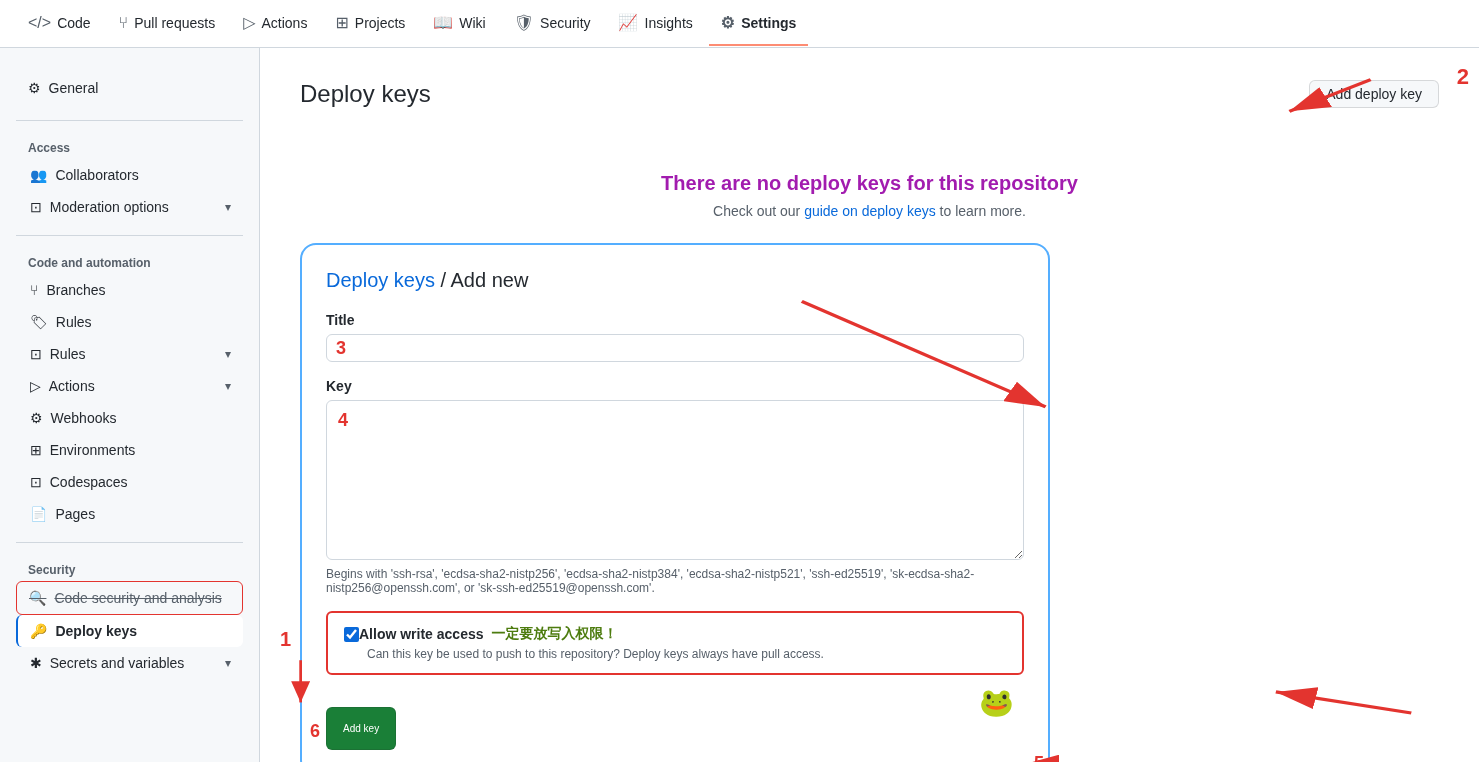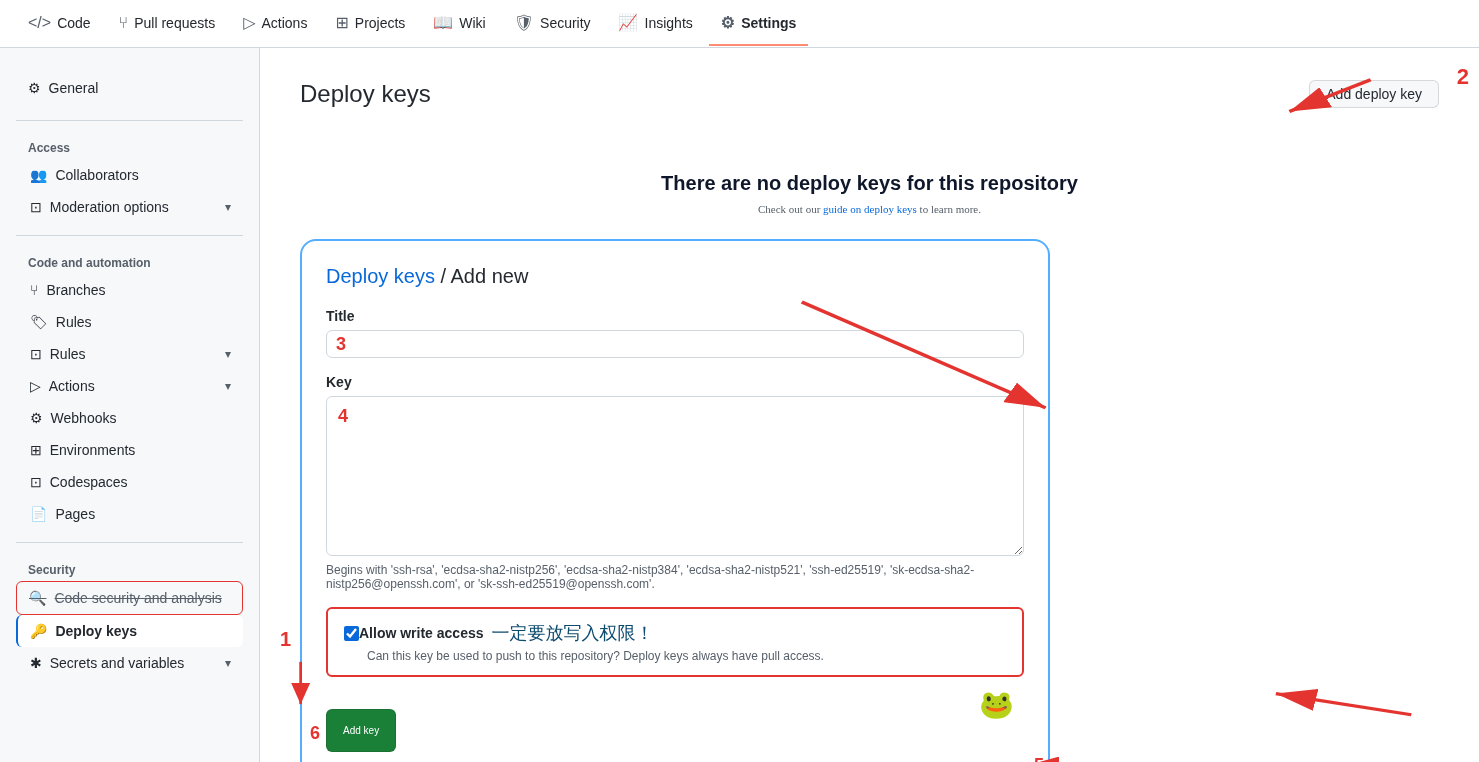--- a/index.html
+++ b/index.html
@@ -121,27 +121,26 @@
     }
 
     
     .empty-state {
       text-align: center;
       padding: 40px 0 24px 0;
     }
     .empty-state h3 {
       font-size: 20px;
       font-weight: 600;
-      color: #0f172a;
+      color: #a21caf;
       margin-bottom: 8px;
     }
     .empty-state p {
-      font-size: 11px;
+      font-size: 14px;
       color: #57606a;
-      font-family: Liberation Serif, serif;
     }
     .empty-state a { color: #0969da; text-decoration: none; }
 
     
     .deploy-keys-form {
       border: 2px solid #54aeff;
       border-radius: 16px;
       padding: 24px;
       background: #fff;
       max-width: 750px;
@@ -211,23 +210,23 @@
       height: 15px;
       accent-color: #0969da;
       cursor: pointer;
     }
     .allow-write-label {
       font-size: 14px;
       font-weight: 600;
       color: #24292f;
     }
     .allow-write-annotation {
-      font-size: 18px;
-      font-weight: 400;
-      color: #0c4a6e;
+      font-size: 14px;
+      font-weight: 700;
+      color: #4d7c0f;
       margin-left: 8px;
     }
     .allow-write-description {
       font-size: 12px;
       color: #57606a;
       margin-left: 23px;
     }
 
     
     .add-key-btn {

